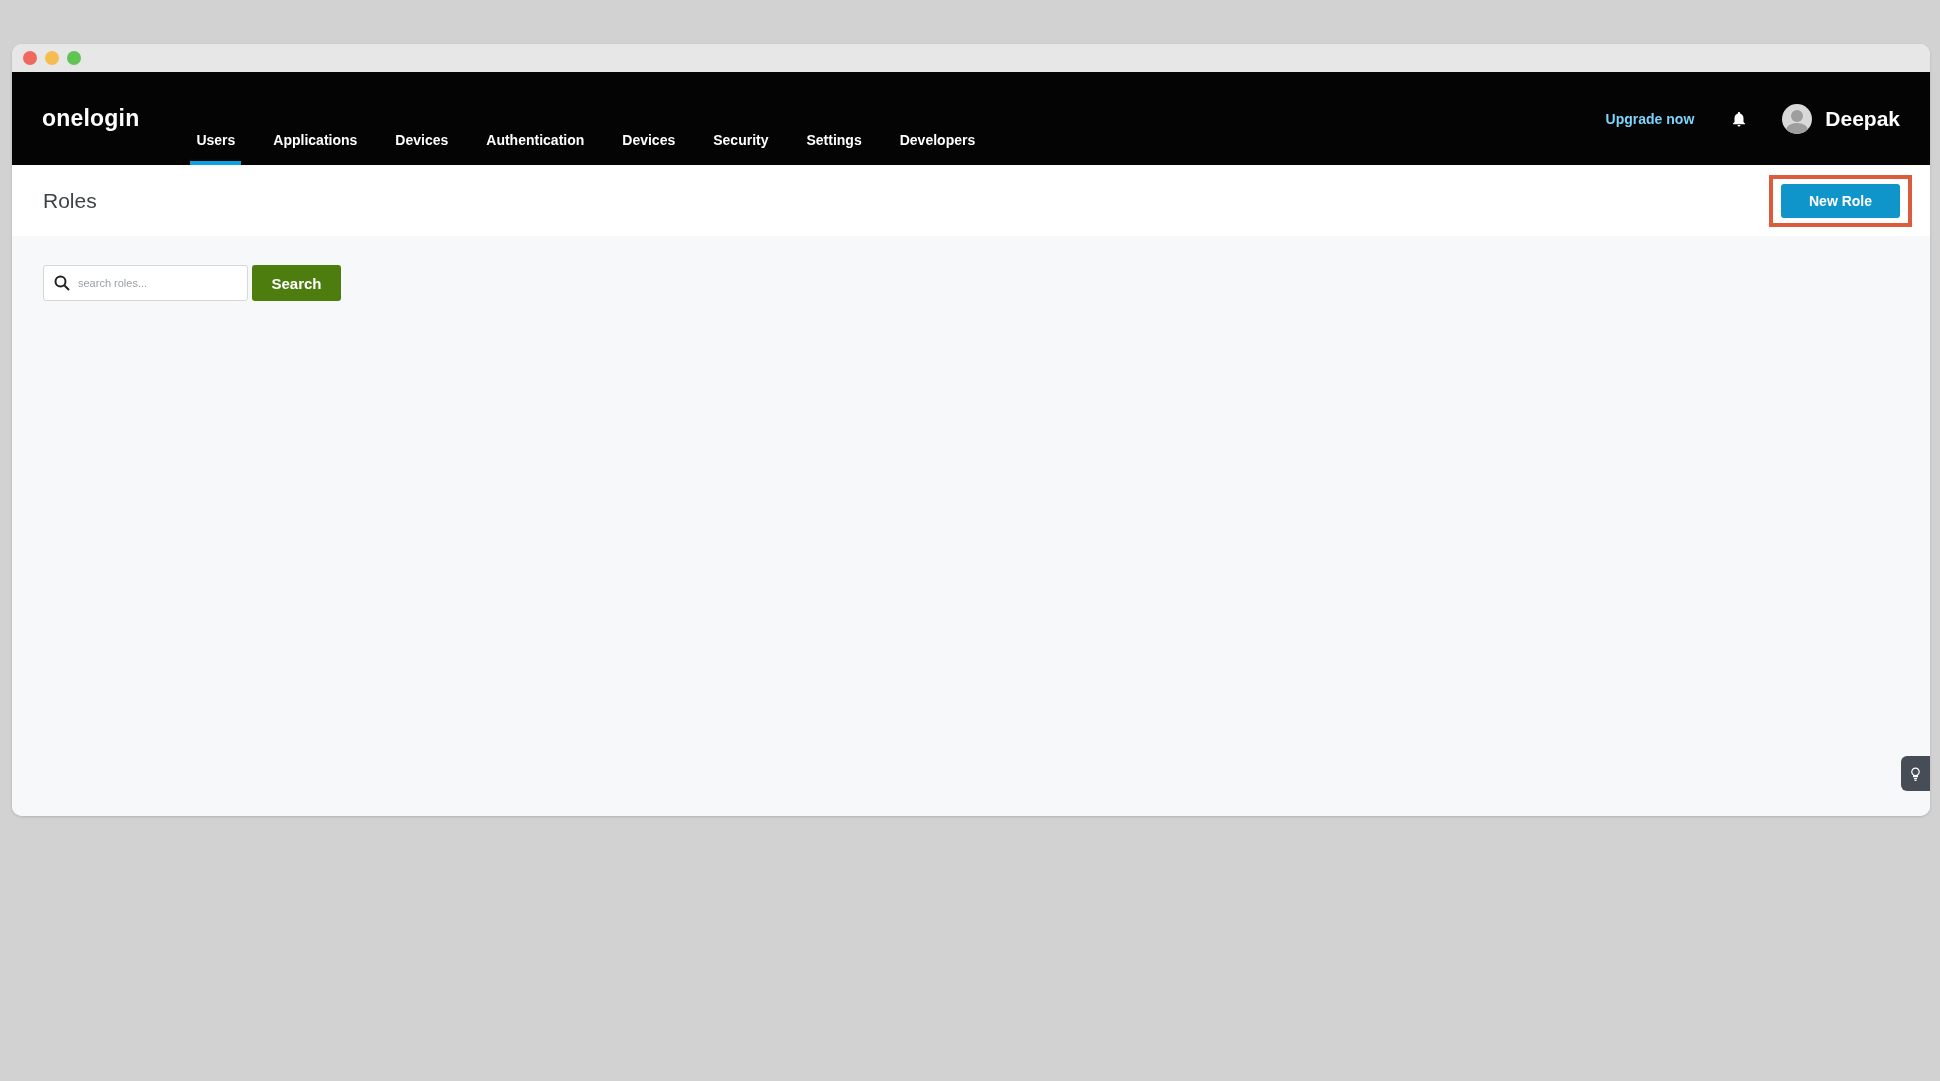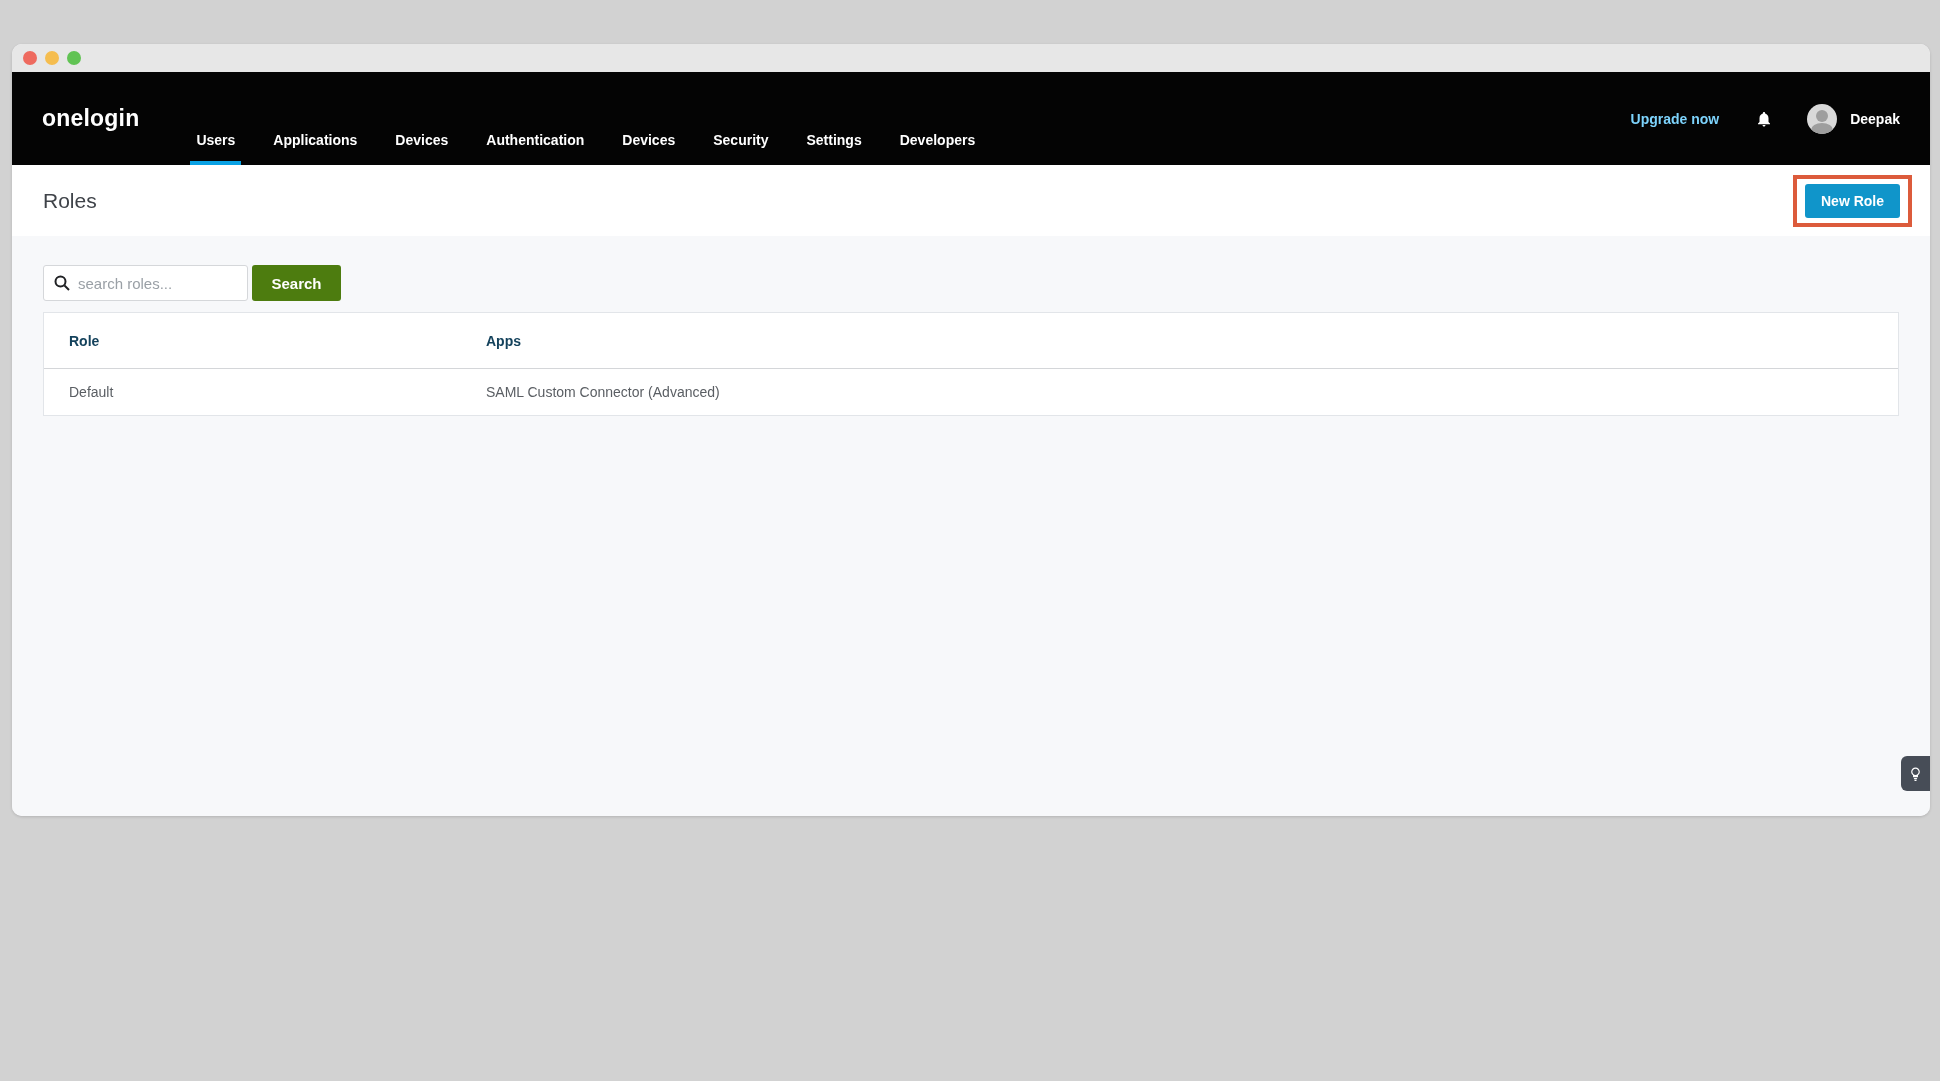--- a/index.html
+++ b/index.html
@@ -44,45 +44,45 @@
   .nav-right { margin-left:auto; display:flex; align-items:center; }
   .upgrade { color:#7dd3fc; font-weight:bold; font-size:14px; cursor:pointer; }
   .bell { margin-left:36px; cursor:pointer; display:flex; align-items:center; }
   .user { margin-left:34px; display:flex; align-items:center; gap:13px; cursor:pointer; }
   .avatar {
     width:30px; height:30px; border-radius:50%; background:#d9d9d9;
     position:relative; overflow:hidden;
   }
   .avatar .head { position:absolute; left:9px; top:6px; width:12px; height:12px; border-radius:50%; background:#9e9e9e; }
   .avatar .body { position:absolute; left:4px; top:19px; width:22px; height:14px; border-radius:50% 50% 0 0; background:#9e9e9e; }
-  .user-name { font-weight:bold; font-size:14px; }
+  .user-name { font-weight:bold; font-size:21px; }
 
   
   .page-header {
     flex:0 0 71px; background:#fff;
     display:flex; align-items:center; padding:0 18px 0 31px;
   }
   .page-title { font-size:21px; color:#3f4349; font-weight:normal; }
   .annotation-box {
     margin-left:auto; border:4px solid #dc5b3b; padding:5px 8px;
     background:transparent;
   }
   .new-role-btn {
     display:block; background:#1095ca; color:#fff; border:none; border-radius:3px;
     font-family:"Liberation Sans", sans-serif;
-    font-size:14px; font-weight:bold; padding:9px 16px; cursor:pointer;
+    font-size:14px; font-weight:bold; padding:9px 28px; cursor:pointer;
   }
 
   
   .page-body { flex:1; background:#f7f8fa; padding:29px 31px; position:relative; }
   .search-row { display:flex; gap:4px; }
   .search-box { position:relative; }
   .search-input {
     width:205px; height:36px; border:1px solid #d5d7da; border-radius:3px;
-    background:#fff; padding:0 10px 0 34px; font-size:15px; color:#3c4043;
+    background:#fff; padding:0 10px 0 34px; font-size:11px; color:#3c4043;
     font-family:"Liberation Sans", sans-serif; outline:none;
   }
   .search-input::placeholder { color:#9aa0a6; }
   .search-icon { position:absolute; left:11px; top:10px; pointer-events:none; display:flex; }
   .search-btn {
     width:89px; height:36px; background:#4d7c0f; color:#fff; border:none;
     border-radius:3px; font-size:15px; font-weight:bold; cursor:pointer;
     font-family:"Liberation Sans", sans-serif;
   }
 
@@ -160,30 +160,20 @@
           <svg width="16" height="16" viewBox="0 0 16 16" fill="none" stroke="#202124" stroke-width="2">
             <circle cx="6.5" cy="6.5" r="5"></circle>
             <line x1="10.5" y1="10.5" x2="15" y2="15"></line>
           </svg>
         </span>
         <input class="search-input" type="text" placeholder="search roles..." style="">
       </div>
       <button class="search-btn">Search</button>
     </div>
 
-    <div class="roles-table">
-      <div class="t-header">
-        <div>Role</div>
-        <div>Apps</div>
-      </div>
-      <div class="t-row">
-        <div>Default</div>
-        <div>SAML Custom Connector (Advanced)</div>
-      </div>
-    </div>
   </div>
 
   <div class="bulb-tab">
     <span style="display:flex">
       <svg width="13" height="16" viewBox="0 0 24 28" fill="#ffffff">
         <path d="M12 2C7.6 2 4 5.6 4 10c0 2.7 1.3 5.1 3.4 6.5V19c0 .6.4 1 1 1h7.2c.6 0 1-.4 1-1v-2.5C18.7 15.1 20 12.7 20 10c0-4.4-3.6-8-8-8zm0 2.2c3.2 0 5.8 2.6 5.8 5.8S15.2 15.8 12 15.8 6.2 13.2 6.2 10 8.8 4.2 12 4.2z"></path>
         <rect x="9" y="21.5" width="6" height="2.2" rx="1"></rect>
         <rect x="10" y="24.8" width="4" height="2" rx="1"></rect>
       </svg>
     </span>

